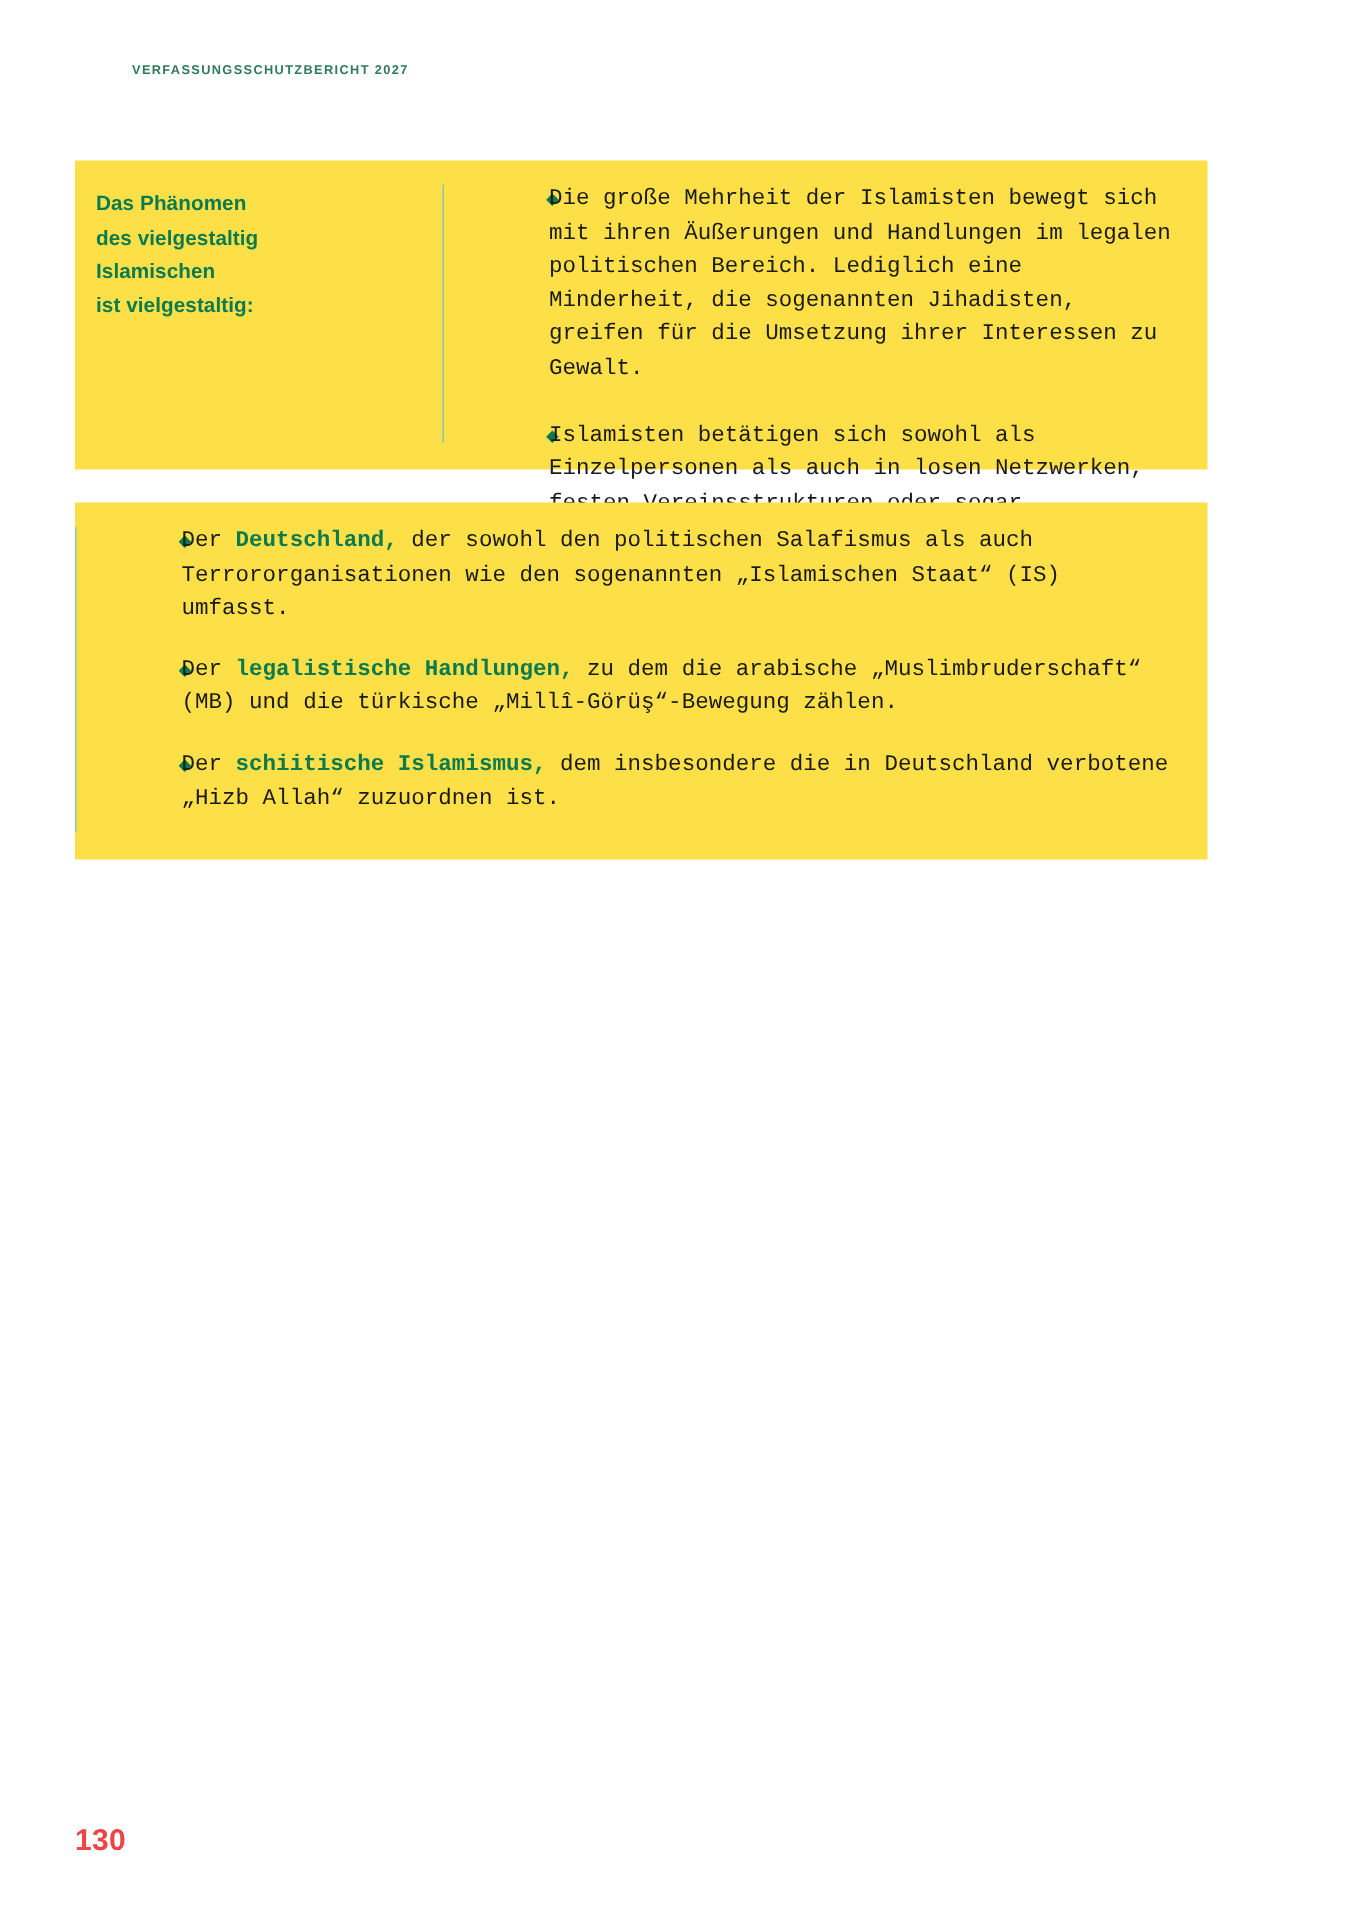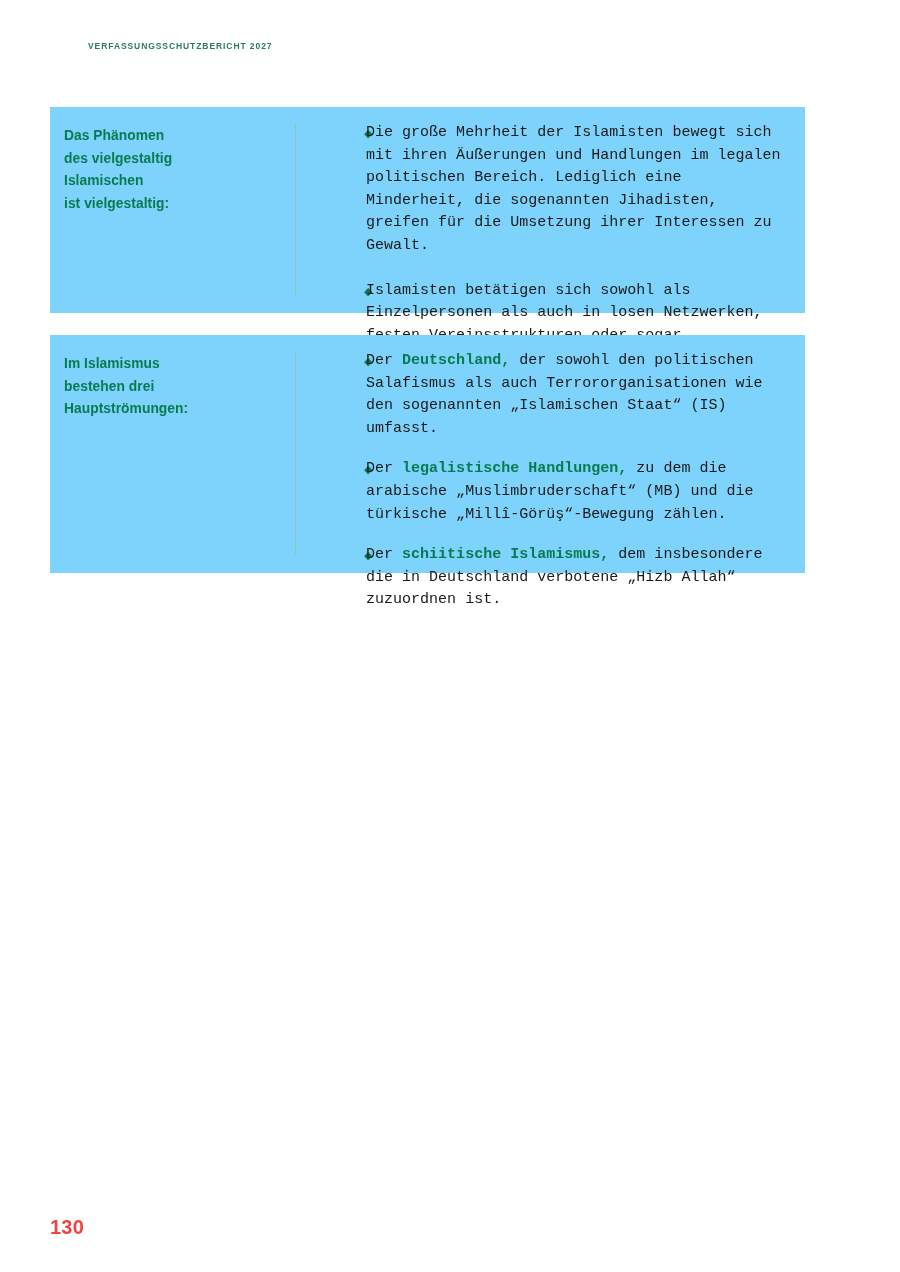--- a/index.html
+++ b/index.html
@@ -33,21 +33,21 @@
     letter-spacing: 0.92px;
     color: #2d7a5c;
     white-space: nowrap;
   }
 
   
   .info-box {
     position: absolute;
     left: 50px;
     width: 755px;
-    background: #7dd3fc;
+    background: #fde047;
     display: flex;
     box-sizing: border-box;
     gap: 40px;
   }
   #box-1 { top: 107px; height: 206px; }
   #box-2 { top: 335px; height: 238px; }
 
   .box-heading {
     width: 205px;
     flex: 0 0 205px;
@@ -144,25 +144,20 @@
 
       <div class="bullet-row">
         <span class="bullet-mark">◆</span>
         <span class="bullet-text">Islamisten betätigen sich sowohl als Einzelpersonen als auch in losen Netzwerken, festen Vereinsstrukturen oder sogar politischen Parteien.</span>
       </div>
 
     </div>
   </div>
 
   <div class="info-box" id="box-2">
-    <div class="box-heading">
-      <span class="hl">Im Islamismus</span>
-      <span class="hl">bestehen drei</span>
-      <span class="hl">Hauptströmungen:</span>
-    </div>
     <div class="box-divider"></div>
     <div class="box-body">
 
       <div class="bullet-row">
         <span class="bullet-mark">◆</span>
         <span class="bullet-text"><span>Der </span><b>Deutschland,</b><span> der sowohl den politischen Salafismus als auch Terrororganisationen wie den sogenannten „Islamischen Staat“ (IS) umfasst.</span></span>
       </div>
 
       <div class="bullet-row">
         <span class="bullet-mark">◆</span>

